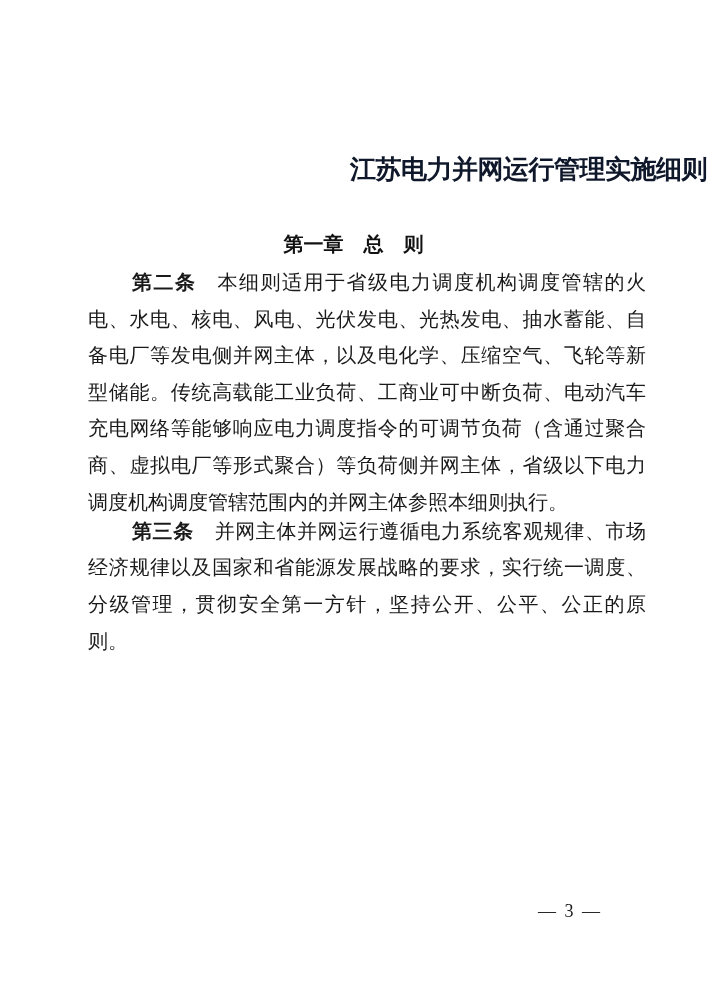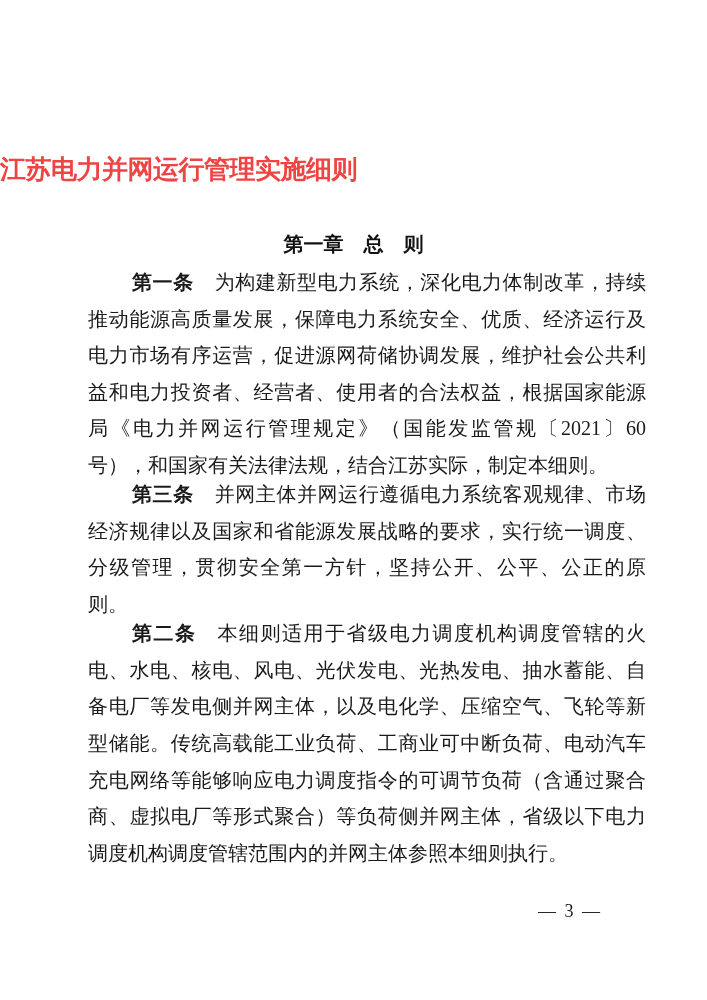--- a/index.html
+++ b/index.html
@@ -15,26 +15,26 @@
     color: #1a1a1a;
     font-family: "Liberation Serif", "DejaVu Serif", serif;
     overflow: hidden;
   }
   .doc-title {
     position: absolute;
     top: 152px;
     left: 0;
     width: 707px;
     margin: 0;
-    text-align: left;
+    text-align: right;
     font-size: 26px;
     line-height: 36px;
     font-weight: bold;
     letter-spacing: -0.5px;
-    color: #ef4444;
+    color: #0f172a;
   }
   .chapter-heading {
     position: absolute;
     top: 230px;
     left: 0;
     width: 707px;
     margin: 0;
     text-align: center;
     font-size: 20px;
     line-height: 28px;
@@ -78,24 +78,23 @@
 <body>
 
 <div class="page">
 
   <h1 class="doc-title">江苏电力并网运行管理实施细则</h1>
 
   <h2 class="chapter-heading">第一章　总　则</h2>
 
   <div class="body-text">
 
-    <p><span class="article-label">第一条</span><span>为构建新型电力系统，深化电力体制改革，持续推动能源高质量发展，保障电力系统安全、优质、经济运行及电力市场有序运营，促进源网荷储协调发展，维护社会公共利益和电力投资者、经营者、使用者的合法权益，根据国家能源局《电力并网运行管理规定》（国能发监管规〔2021〕60 号），和国家有关法律法规，结合江苏实际，制定本细则。</span></p>
+
+    <p><span class="article-label">第二条</span><span>本细则适用于省级电力调度机构调度管辖的火电、水电、核电、风电、光伏发电、光热发电、抽水蓄能、自备电厂等发电侧并网主体，以及电化学、压缩空气、飞轮等新型储能。传统高载能工业负荷、工商业可中断负荷、电动汽车充电网络等能够响应电力调度指令的可调节负荷（含通过聚合商、虚拟电厂等形式聚合）等负荷侧并网主体，省级以下电力调度机构调度管辖范围内的并网主体参照本细则执行。</span></p>
 
     <p><span class="article-label">第三条</span><span>并网主体并网运行遵循电力系统客观规律、市场经济规律以及国家和省能源发展战略的要求，实行统一调度、分级管理，贯彻安全第一方针，坚持公开、公平、公正的原则。</span></p>
-
-    <p><span class="article-label">第二条</span><span>本细则适用于省级电力调度机构调度管辖的火电、水电、核电、风电、光伏发电、光热发电、抽水蓄能、自备电厂等发电侧并网主体，以及电化学、压缩空气、飞轮等新型储能。传统高载能工业负荷、工商业可中断负荷、电动汽车充电网络等能够响应电力调度指令的可调节负荷（含通过聚合商、虚拟电厂等形式聚合）等负荷侧并网主体，省级以下电力调度机构调度管辖范围内的并网主体参照本细则执行。</span></p>
 
 
   </div>
 
   <div class="page-number">— 3 —</div>
 
 </div>
 
 </body></html>

